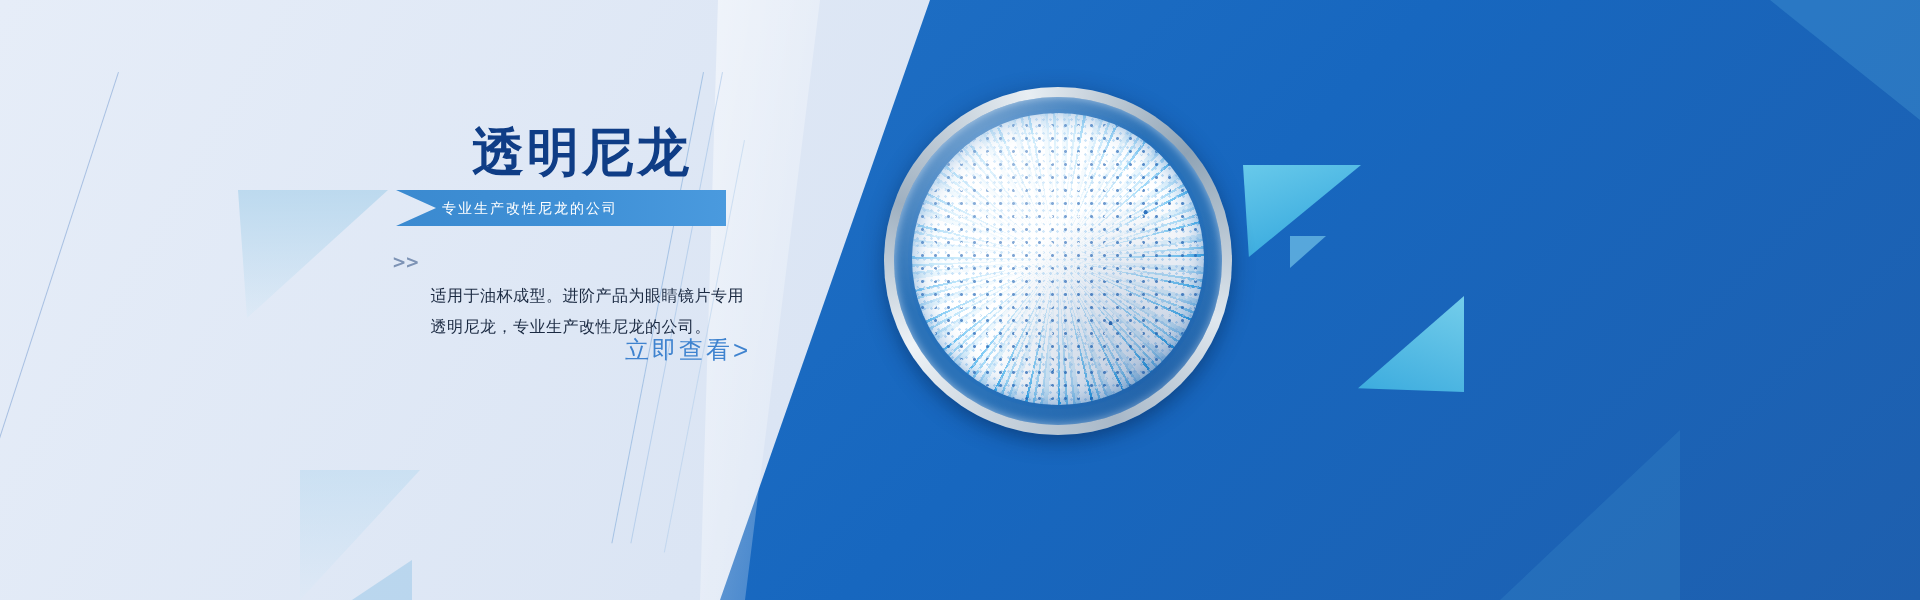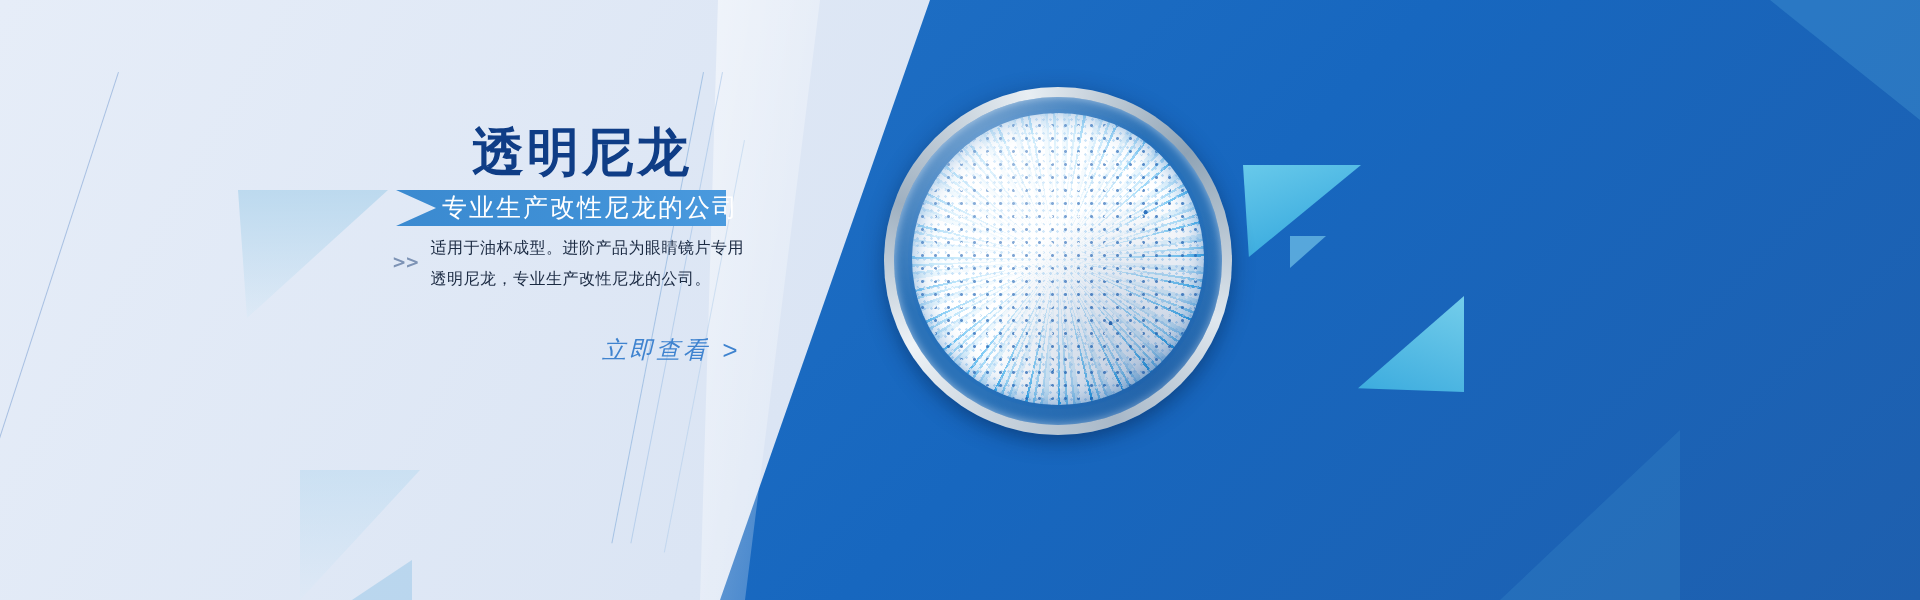--- a/index.html
+++ b/index.html
@@ -158,40 +158,40 @@
   .tagline{
     position:absolute;left:396px;top:190px;width:330px;height:36px;
   }
   .tagline-shape{
     position:absolute;inset:0;
     background:linear-gradient(90deg,#3b8ad0 0%,#3f90d6 55%,#4a9ade 100%);
     clip-path:polygon(0 0,330px 0,330px 36px,0 36px,40px 18px);
   }
   .tagline-text{
     position:absolute;left:46px;top:0;height:36px;line-height:36px;
-    color:#ffffff;font-size:25px;letter-spacing:2px;font-weight:500;
+    color:#ffffff;font-size:14px;letter-spacing:2px;font-weight:500;
     white-space:nowrap;
     font-family:"DejaVu Sans","Liberation Sans",sans-serif;
   }
 
   .desc-row{position:absolute;left:392px;top:232px;width:400px;display:flex;gap:12px;}
   .desc-mark{
     color:#7d93b5;font-size:17px;font-weight:700;letter-spacing:-1px;
     line-height:1;margin-top:22px;
     font-family:"DejaVu Sans","Liberation Sans",sans-serif;
   }
-  .desc-lines{display:flex;flex-direction:column;gap:6px;padding-top:4px;}
+  .desc-lines{display:flex;flex-direction:column;gap:6px;padding-top:4px;margin-top:48px;}
   .desc-line{
     color:#1b2a42;font-size:16px;line-height:1.55;letter-spacing:.5px;white-space:nowrap;
     font-family:"DejaVu Sans","Liberation Sans",sans-serif;
   }
 
   .cta{
-    position:absolute;left:602px;top:334px;
-    display:flex;align-items:center;gap:12px;cursor:pointer;font-style:italic;
+    position:absolute;left:625px;top:334px;
+    display:flex;align-items:center;cursor:pointer;
   }
   .cta-text{
     color:#3f83cf;font-size:24px;letter-spacing:3px;font-weight:500;white-space:nowrap;
     font-family:"DejaVu Sans","Liberation Sans",sans-serif;
   }
   .cta-arrow{color:#3f83cf;font-size:26px;line-height:1;font-weight:400;}
 </style>
 </head>
 <body>
 

